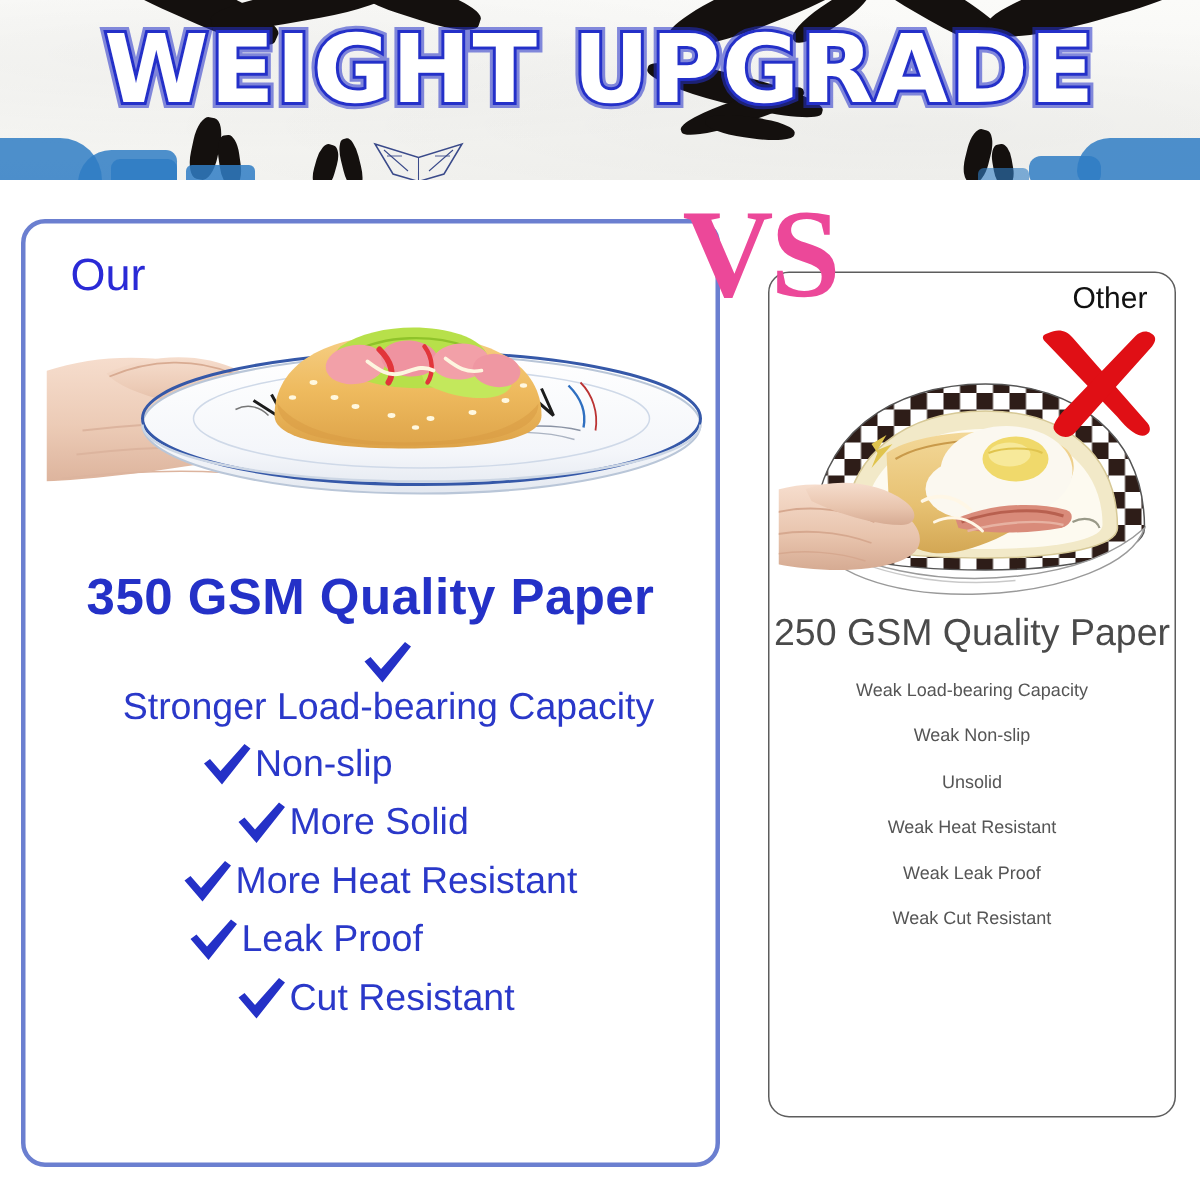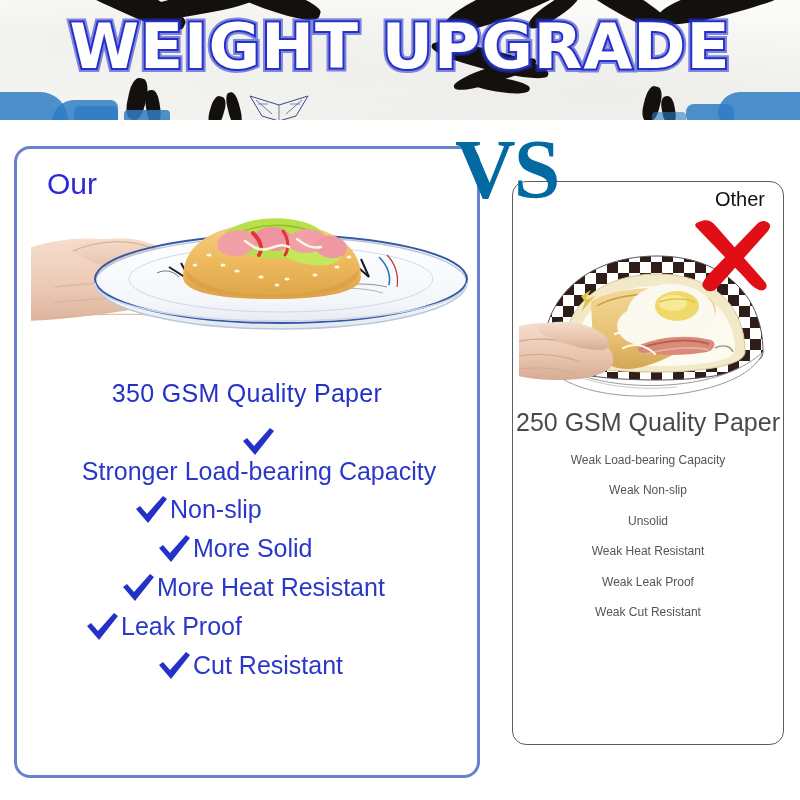--- a/index.html
+++ b/index.html
@@ -64,35 +64,35 @@
   .panel-tag{
     position:absolute;font-weight:normal;white-space:nowrap;
   }
   #our-tag{left:30px;top:18px;font-size:30px;color:#2a2ad6;}
   #other-tag{right:18px;top:6px;font-size:20px;color:#111;}
 
   
   #vs{
     position:absolute;left:455px;top:128px;
     font-family:"Liberation Serif", serif;
-    font-weight:bold;font-size:84px;color:#0369a1;
+    font-weight:bold;font-size:84px;color:#ec4899;
     line-height:1;letter-spacing:-2px;z-index:40;
   }
 
   
   #redx{position:absolute;right:8px;top:34px;width:84px;height:78px;z-index:6;}
 
   
   .imgwrap{position:absolute;overflow:hidden;}
   #our-img{left:14px;top:42px;width:438px;height:190px;}
   #other-img{left:6px;top:58px;width:258px;height:162px;}
 
   
   .gsm{position:absolute;width:100%;text-align:center;white-space:nowrap;}
-  #our-gsm{top:230px;font-size:25px;font-weight:normal;color:#2431c7;letter-spacing:.3px;}
+  #our-gsm{top:230px;font-size:34px;font-weight:bold;color:#2431c7;letter-spacing:.3px;}
   #other-gsm{top:226px;font-size:25px;font-weight:normal;color:#4a4a4a;}
 
   
   #our-list{position:absolute;left:0;top:278px;width:100%;}
   .our-row{
     display:flex;align-items:center;justify-content:flex-start;
     margin-bottom:9px;
   }
   .our-row .chk{
     flex:0 0 auto;width:34px;height:30px;margin-right:2px;
@@ -257,21 +257,21 @@
           <path d="M2 14 L6 11 L13 19 L29 1 L33 4 L14 28 Z" fill="#2431c7"></path>
         </svg>
         <span class="lbl">More Solid</span>
       </div>
       <div class="our-row" style="padding-left:104px;">
         <svg class="chk" viewBox="0 0 34 30">
           <path d="M2 14 L6 11 L13 19 L29 1 L33 4 L14 28 Z" fill="#2431c7"></path>
         </svg>
         <span class="lbl">More Heat Resistant</span>
       </div>
-      <div class="our-row" style="padding-left:68px;">
+      <div class="our-row" style="padding-left:108px;">
         <svg class="chk" viewBox="0 0 34 30">
           <path d="M2 14 L6 11 L13 19 L29 1 L33 4 L14 28 Z" fill="#2431c7"></path>
         </svg>
         <span class="lbl">Leak Proof</span>
       </div>
       <div class="our-row" style="padding-left:140px;">
         <svg class="chk" viewBox="0 0 34 30">
           <path d="M2 14 L6 11 L13 19 L29 1 L33 4 L14 28 Z" fill="#2431c7"></path>
         </svg>
         <span class="lbl">Cut Resistant</span>

